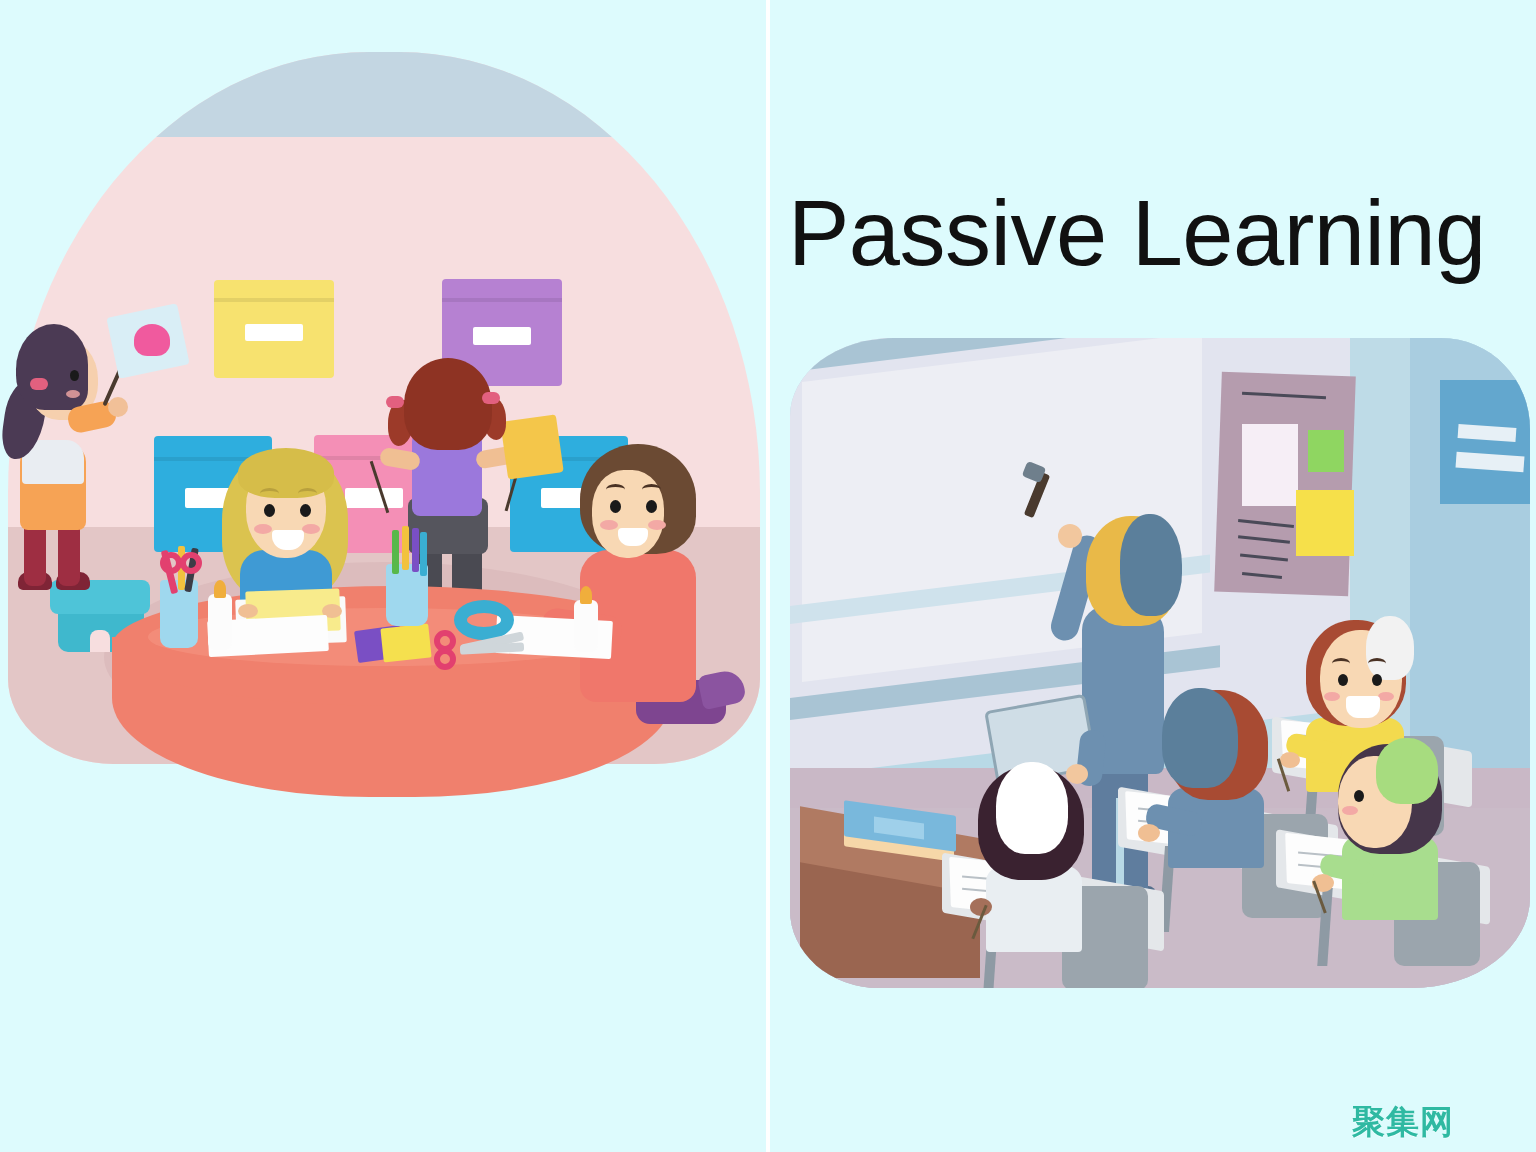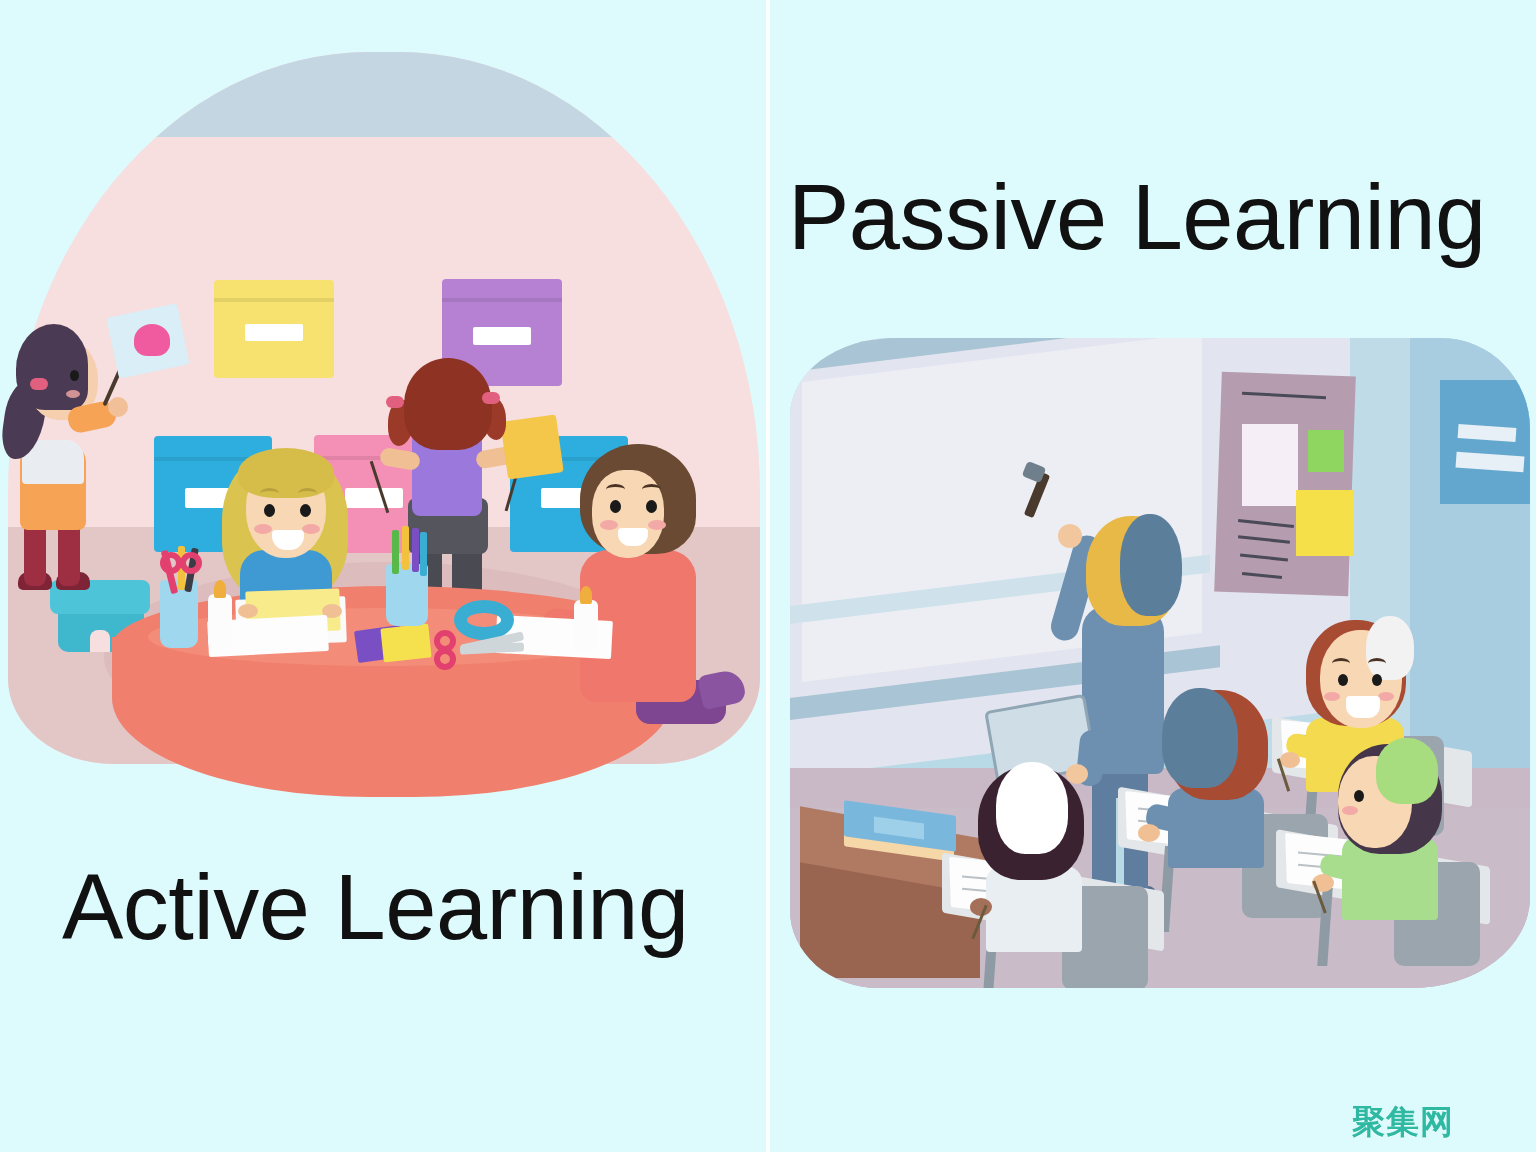--- a/index.html
+++ b/index.html
@@ -383,28 +383,27 @@
       <div class="glue-tip"></div>
       <div class="glue2"></div>
       <div class="glue2-tip"></div>
       <div class="tape"></div>
       <div class="scissors-blade" style="left:452px;top:586px;width:64px;height:9px;transform:rotate(-12deg);"></div>
       <div class="scissors-blade" style="left:452px;top:592px;width:64px;height:9px;transform:rotate(-3deg);"></div>
       <div class="scissors-ring" style="left:426px;top:578px;"></div>
       <div class="scissors-ring" style="left:426px;top:596px;"></div>
     </div>
 
-    <div class="caption caption-left">Active Learning</div>
   </div>
 
   <div class="divider"></div>
 
   <div class="panel panel-right">
 
-    <div class="caption caption-right" style="left:18px;top:165px;">Passive Learning</div>
+    <div class="caption caption-right" style="left:18px;top:181px;">Passive Learning</div>
 
     <div class="illus-right" style="left:20px;top:338px;">
       <div class="class-blob">
         <div class="wall-right"></div>
         <div class="wall-corner"></div>
         <div class="wall-back"></div>
         <div class="wall-trim-top"></div>
         <div class="whiteboard"></div>
         <div class="wall-trim-mid"></div>
         <div class="wall-trim-low"></div>

